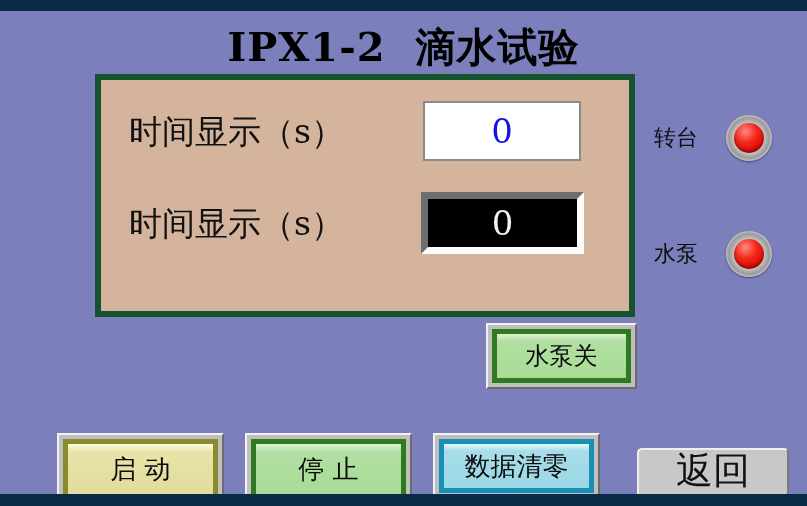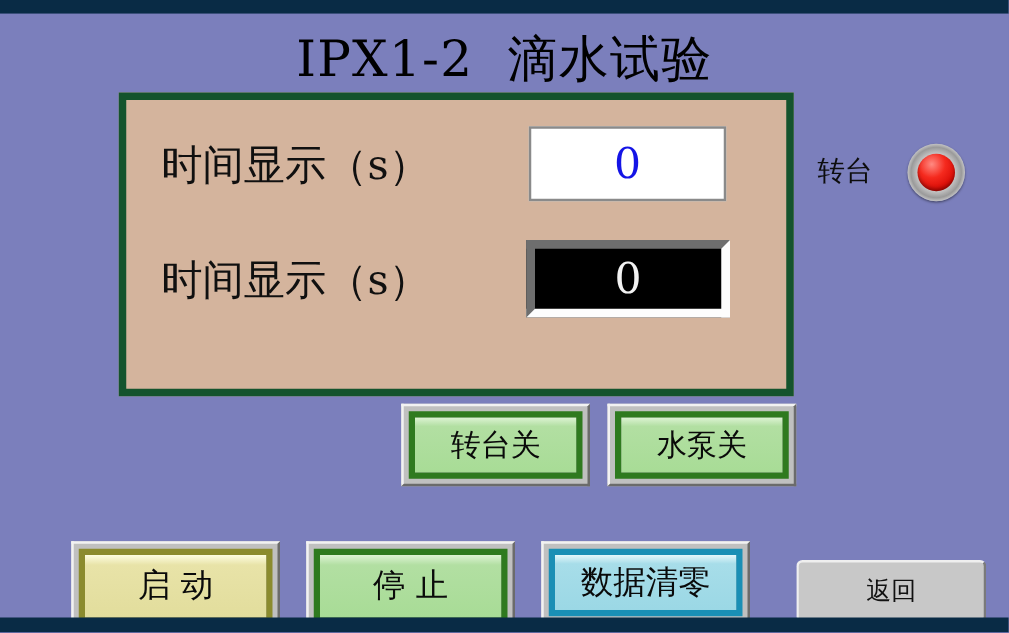--- a/index.html
+++ b/index.html
@@ -38,21 +38,21 @@
 
   
   .title {
     position: absolute;
     top: 9px;
     left: 0;
     width: 807px;
     text-align: center;
     font-family: "DejaVu Serif", serif;
     font-size: 40px;
-    font-weight: normal;
+    font-weight: bold;
     color: #000000;
     letter-spacing: 1px;
     white-space: pre;
   }
 
   
   .panel {
     position: absolute;
     top: 63px;
     left: 95px;
@@ -222,22 +222,22 @@
     border-radius: 5px;
     border-top: 2px solid #efefef;
     border-left: 2px solid #efefef;
     border-bottom: 2px solid #7a7a7a;
     border-right: 2px solid #7a7a7a;
     display: flex;
     align-items: center;
     justify-content: center;
   }
   .btn-return .cap {
-    font-family: Liberation Serif, serif;
-    font-size: 20px;
+    font-family: Liberation Mono, monospace;
+    font-size: 37px;
     color: #111111;
     white-space: pre;
     line-height: 1;
   }
 </style>
 </head>
 <body>
 
 <div class="edge-bar top"></div>
 
@@ -263,26 +263,27 @@
 
   </div>
 
   <div class="indicator i1">
     <span class="indicator-label">转台</span>
     <span class="led">
       <span class="bulb"></span>
     </span>
   </div>
 
-
-  <div class="btn turntable-off">
-    <div class="face face-green">
-      <span class="cap">转台关</span>
-    </div>
-  </div>
+  <div class="indicator i2">
+    <span class="indicator-label">水泵</span>
+    <span class="led">
+      <span class="bulb"></span>
+    </span>
+  </div>
+
 
   <div class="btn pump-off">
     <div class="face face-green">
       <span class="cap">水泵关</span>
     </div>
   </div>
 
   <div class="btn start">
     <div class="face face-yellow">
       <span class="cap">启 动</span>

